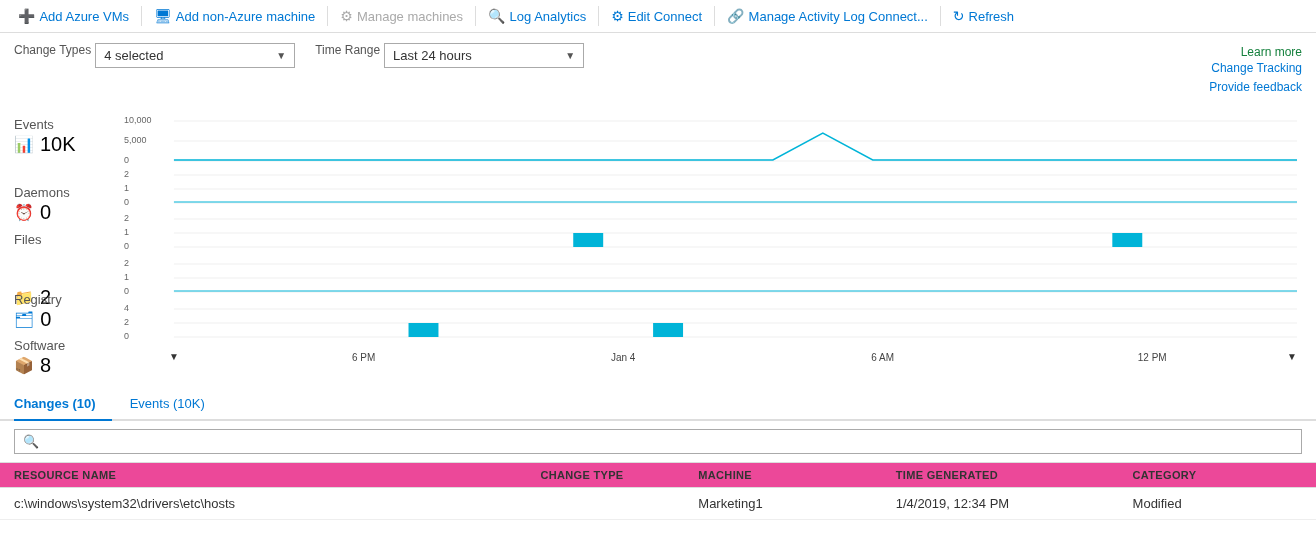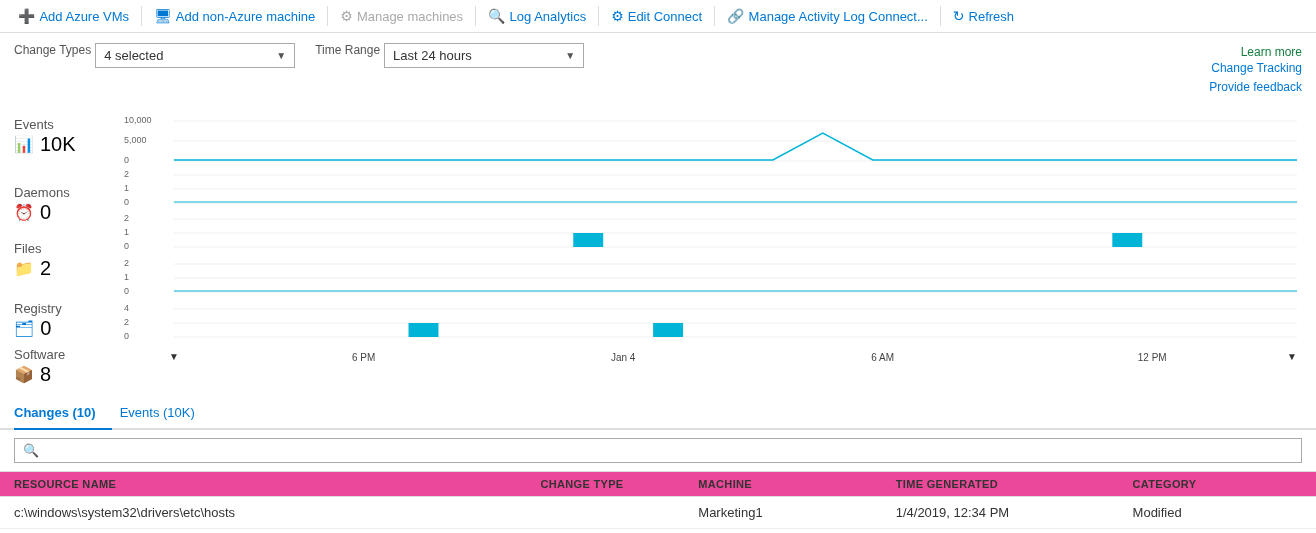--- a/index.html
+++ b/index.html
@@ -106,21 +106,21 @@
     .chart-svg {
       width: 100%;
       height: 100%;
     }
 
     
     .tabs-row {
       display: flex;
       padding: 0 14px;
       border-bottom: 2px solid #ddd;
-      gap: 8px;
+      gap: 18px;
     }
     .tab {
       padding: 8px 16px 8px 0;
       cursor: pointer;
       font-size: 13px;
       color: #555;
       border-bottom: 2px solid transparent;
       margin-bottom: -2px;
     }
     .tab.active { color: #0078d4; border-bottom: 2px solid #0078d4; font-weight: 600; }
@@ -249,21 +249,21 @@
         <span class="stat-value">10K</span>
       </div>
     </div>
     <div class="stat-item" style="height:44px; margin-top:16px;">
       <span class="stat-label">Daemons</span>
       <div class="stat-value-row">
         <span class="stat-icon daemons">⏰</span>
         <span class="stat-value">0</span>
       </div>
     </div>
-    <div class="stat-item" style="height:44px; margin-top:12px;">
+    <div class="stat-item" style="height:44px; margin-top:3px;gap:38px;">
       <span class="stat-label">Files</span>
       <div class="stat-value-row">
         <span class="stat-icon files">📁</span>
         <span class="stat-value">2</span>
       </div>
     </div>
     <div class="stat-item" style="height:44px; margin-top:16px;">
       <span class="stat-label">Registry</span>
       <div class="stat-value-row">
         <span class="stat-icon registry">🗂</span>

